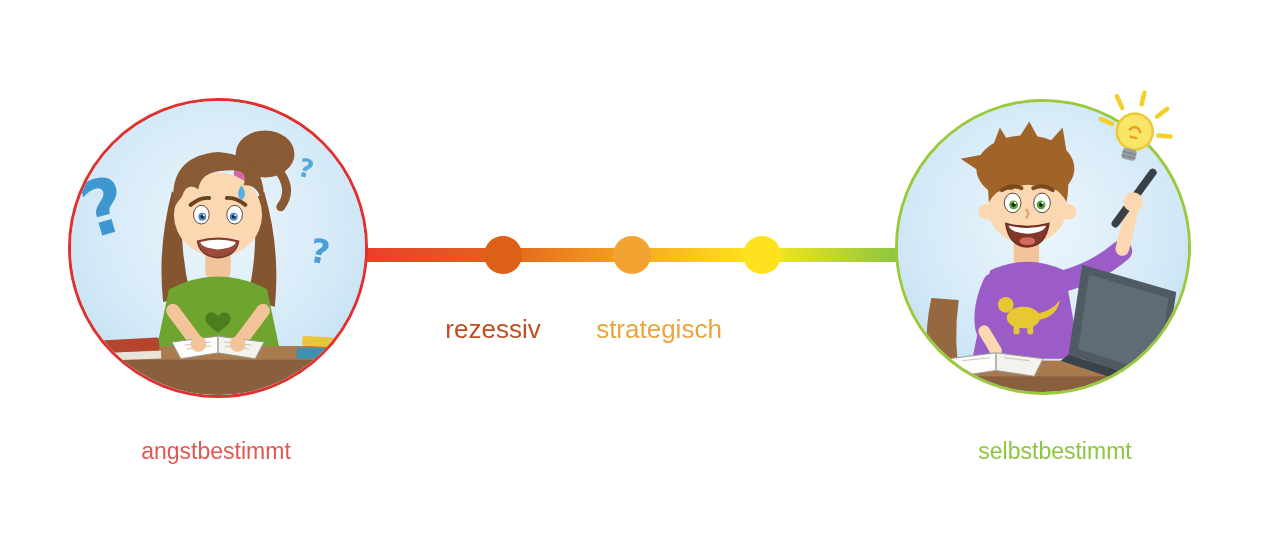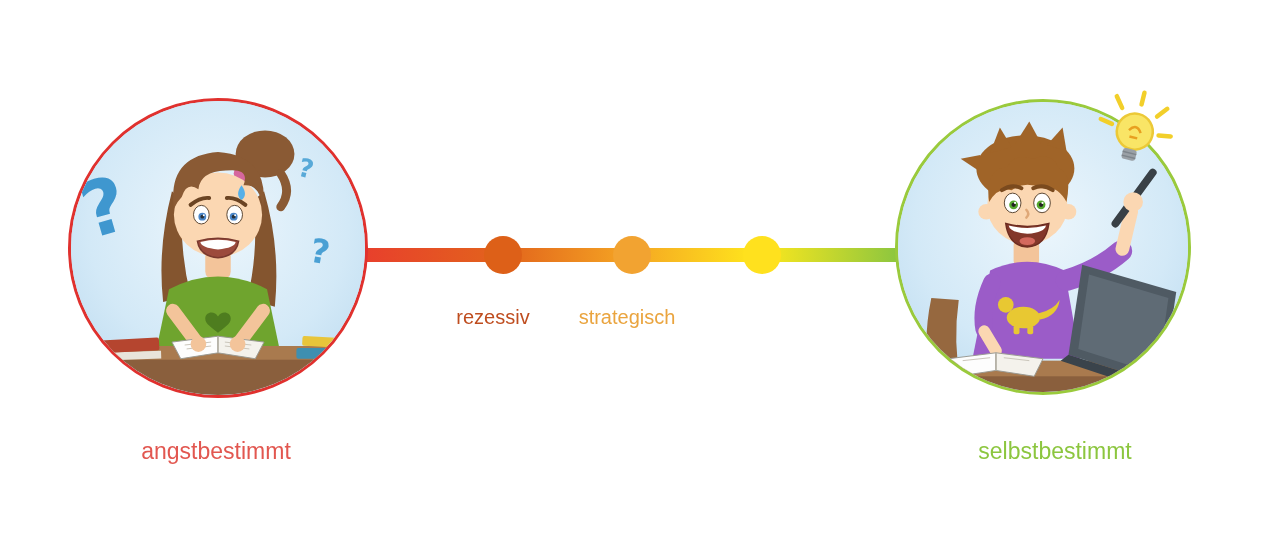--- a/index.html
+++ b/index.html
@@ -10,22 +10,22 @@
   .circle-left  { left:68px;  top:98px; width:300px; height:300px; }
   .circle-right { left:895px; top:99px; width:296px; height:296px; }
   .circle svg { display:block; width:100%; height:100%; }
 
   .bar { position:absolute; left:366px; top:248px; width:532px; height:14px; z-index:1;
          background:linear-gradient(90deg,#e8402c 0%,#e2641c 26%,#f5a623 50%,#ffe81c 74%,#8cc63f 100%); }
 
   .dot { position:absolute; top:236px; width:38px; height:38px; border-radius:50%; z-index:3; }
   .dot-1 { left:484px; } .dot-2 { left:613px; } .dot-3 { left:743px; }
 
-  .point-label { position:absolute; top:306px; transform:translateX(-50%);
-                 font-size:20px; white-space:nowrap; z-index:3; }
+  .point-label { position:absolute; top:314px; transform:translateX(-50%);
+                 font-size:26px; white-space:nowrap; z-index:3; }
   .pl-1 { left:493px; } .pl-2 { left:627px; } .pl-3 { left:769px; }
 
   .end-label { position:absolute; top:438px; transform:translateX(-50%);
                font-size:23px; white-space:nowrap; z-index:3; }
   .el-left { left:216px; } .el-right { left:1055px; }
 
   .lightbulb { position:absolute; left:1088px; top:80px; z-index:5; }
 </style>
 </head>
 <body>
@@ -103,21 +103,21 @@
       <circle cx="170" cy="248" r="8" fill="#f3c49a"></circle>
     </svg>
   </div>
 
   <div class="bar"></div>
   <div class="dot dot-1" style="background-color: rgb(221, 96, 24);"></div>
   <div class="dot dot-2" style="background-color: rgb(242, 163, 49);"></div>
   <div class="dot dot-3" style="background-color: rgb(255, 225, 30);"></div>
 
   <div class="point-label pl-1" style="color: rgb(191, 77, 31);">rezessiv</div>
-  <div class="point-label pl-2" style="color: rgb(234, 164, 62);">strategisch</div>
+  <div class="point-label pl-2" style="color: rgb(234, 164, 62); margin-left: 32px;">strategisch</div>
 
   <div class="end-label el-left" style="color: rgb(226, 87, 80);">angstbestimmt</div>
   <div class="end-label el-right" style="color: rgb(140, 198, 63);">selbstbestimmt</div>
 
   <div class="circle circle-right" style="border-color: rgb(154, 202, 60);">
     <svg viewBox="0 0 296 296">
       <defs>
         <radialGradient id="bgR" cx="50%" cy="42%" r="68%">
           <stop offset="0%" stop-color="#ecf6fc"></stop>
           <stop offset="65%" stop-color="#d3e9f7"></stop>

